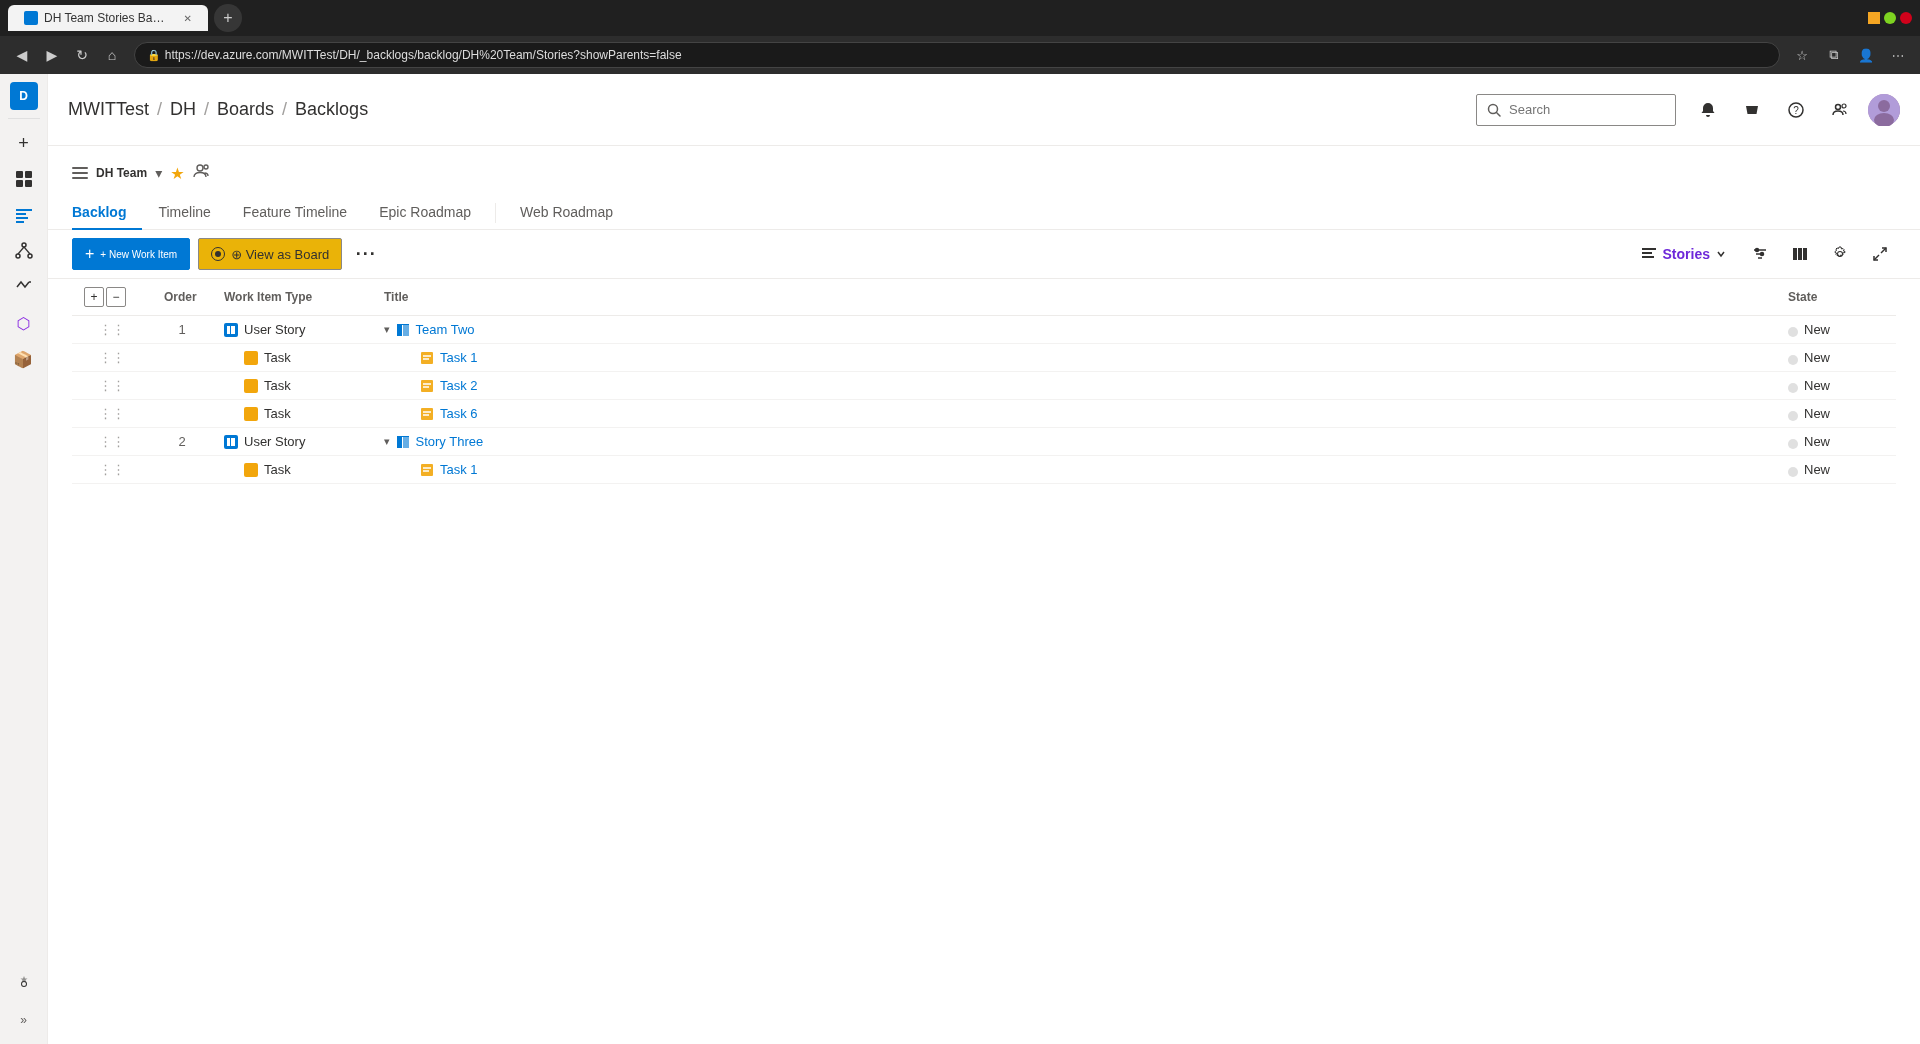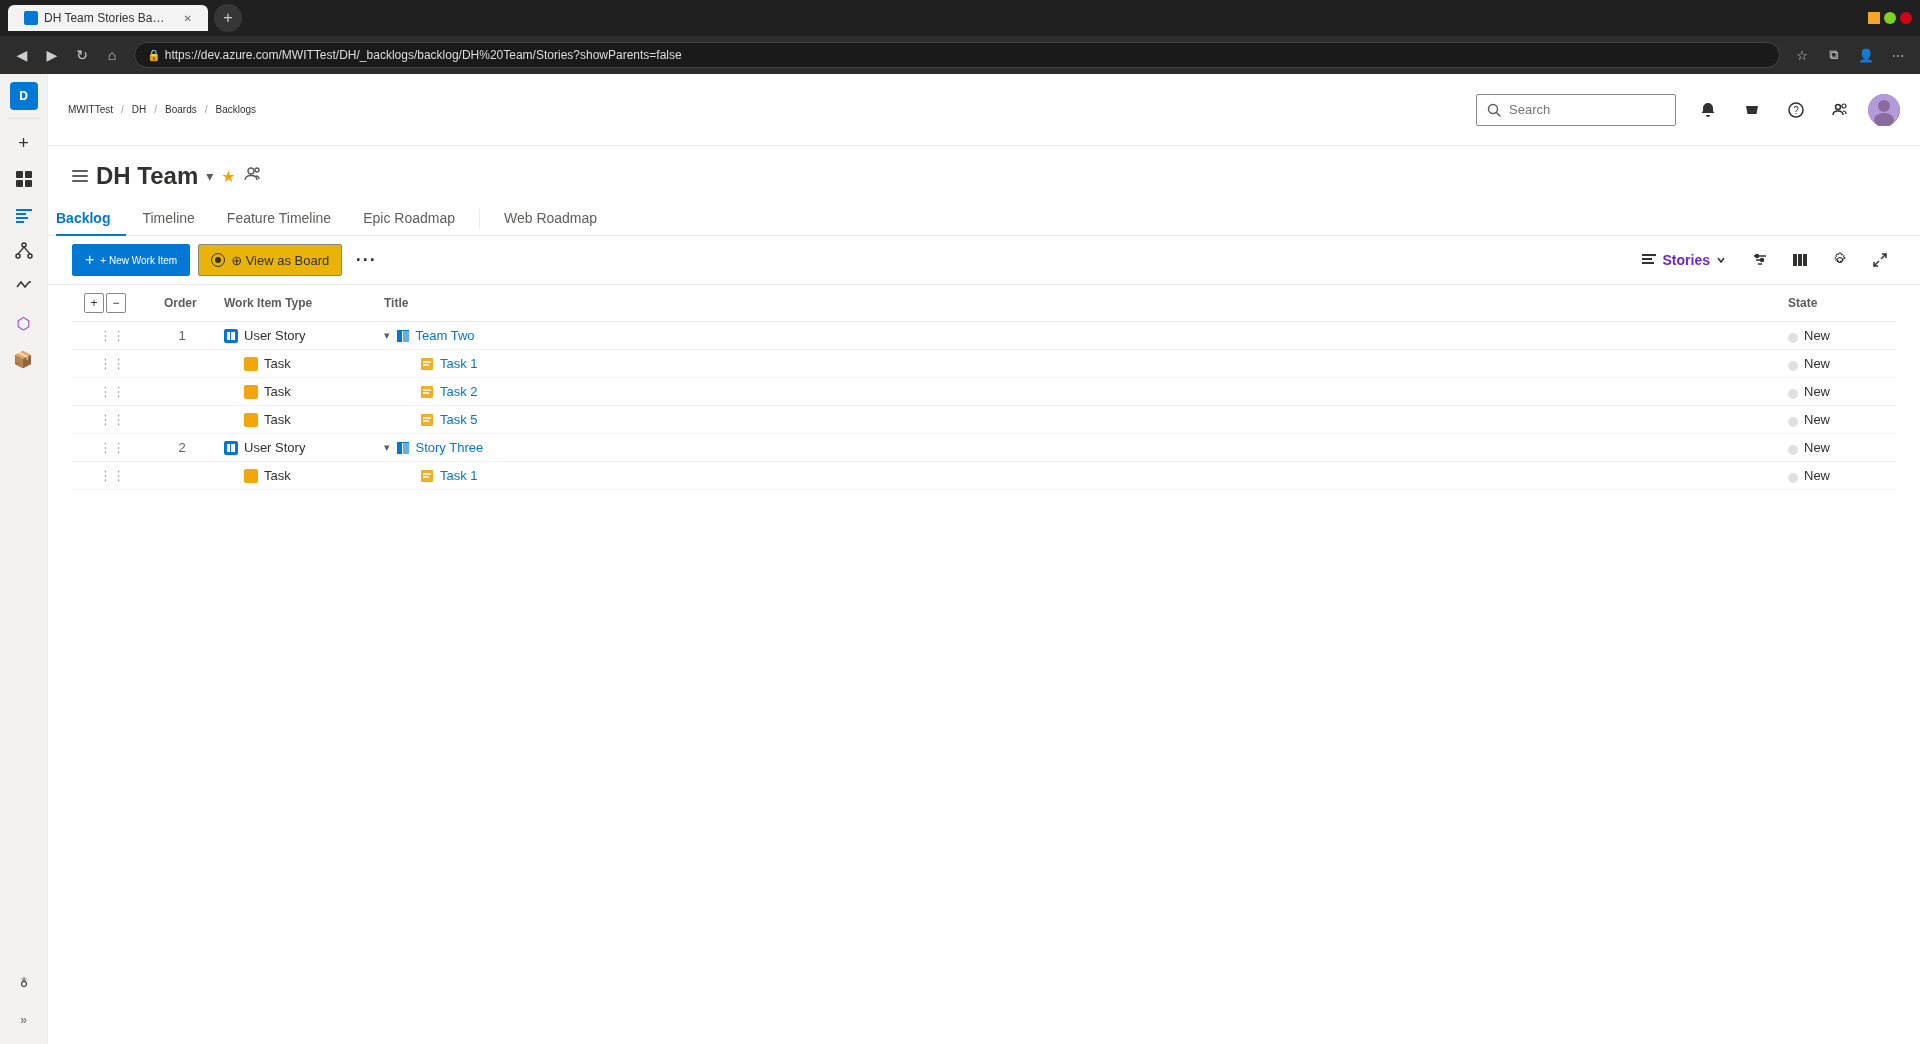--- a/index.html
+++ b/index.html
@@ -25,43 +25,43 @@
     .app-sidebar { width: 48px; background: #f3f2f1; border-right: 1px solid #edebe9; display: flex; flex-direction: column; align-items: center; padding: 8px 0; gap: 4px; flex-shrink: 0; }
     .sidebar-icon { width: 32px; height: 32px; display: flex; align-items: center; justify-content: center; border-radius: 4px; cursor: pointer; color: #323130; font-size: 16px; }
     .sidebar-icon.active { color: #0078d4; }
     .sidebar-icon.avatar { width: 28px; height: 28px; background: #0078d4; border-radius: 50%; color: #fff; font-size: 12px; font-weight: 600; }
 
     
     .main-content { flex: 1; display: flex; flex-direction: column; overflow: hidden; background: #fff; }
 
     
     .top-header { height: 72px; border-bottom: 1px solid #edebe9; display: flex; align-items: center; padding: 0 20px; gap: 16px; background: #fff; flex-shrink: 0; }
-    .breadcrumb { display: flex; align-items: center; gap: 8px; font-size: 10px; color: #605e5c; }
+    .breadcrumb { display: flex; align-items: center; gap: 8px; font-size: 18px; color: #605e5c; }
     .breadcrumb-sep { color: #a19f9d; }
     .breadcrumb-link { color: #323130; font-weight: 400; cursor: pointer; }
     .header-spacer { flex: 1; }
     .header-search { display: flex; align-items: center; border: 1px solid #8a8886; border-radius: 2px; height: 32px; padding: 0 10px; gap: 8px; width: 200px; background: #fff; }
     .header-search input { border: none; outline: none; font-size: 13px; width: 150px; color: #323130; }
     .header-actions { display: flex; align-items: center; gap: 12px; }
     .header-icon-btn { background: none; border: none; cursor: pointer; color: #323130; font-size: 16px; width: 32px; height: 32px; display: flex; align-items: center; justify-content: center; border-radius: 2px; }
     .user-avatar { width: 32px; height: 32px; background: linear-gradient(135deg, #c8a2c8, #8b6b8b); border-radius: 50%; display: flex; align-items: center; justify-content: center; color: #fff; font-size: 12px; font-weight: 600; cursor: pointer; }
 
     
     .page-content { flex: 1; overflow-y: auto; padding: 0; }
 
     
     .page-header { padding: 16px 24px 0; }
     .team-header { display: flex; align-items: center; gap: 8px; margin-bottom: 12px; }
-    .team-name { font-size: 24px; font-weight: 600; color: #323130; }
+    .team-name { font-size: 12px; font-weight: 600; color: #323130; }
     .team-chevron { color: #605e5c; cursor: pointer; font-size: 14px; }
     .team-star { color: #f2a60c; font-size: 16px; cursor: pointer; }
     .team-members { color: #605e5c; font-size: 16px; cursor: pointer; }
 
     
-    .tab-nav { display: flex; align-items: center; border-bottom: 1px solid #edebe9; padding: 0 8px; gap: 0; }
+    .tab-nav { display: flex; align-items: center; border-bottom: 1px solid #edebe9; padding: 0 24px; gap: 0; }
     .tab-item { padding: 8px 16px; font-size: 14px; color: #605e5c; cursor: pointer; border-bottom: 2px solid transparent; margin-bottom: -1px; white-space: nowrap; }
     .tab-item.active { color: #0078d4; border-bottom-color: #0078d4; font-weight: 600; }
     .tab-item:first-child { padding-left: 0; }
     .tab-divider { width: 1px; height: 20px; background: #edebe9; margin: 0 8px; }
 
     
     .toolbar { display: flex; align-items: center; padding: 8px 24px; gap: 8px; border-bottom: 1px solid #edebe9; }
     .toolbar-btn { display: flex; align-items: center; gap: 6px; padding: 6px 12px; border: 1px solid #8a8886; border-radius: 2px; background: #eab308; cursor: pointer; font-size: 13px; color: #323130; height: 32px; }
     .toolbar-btn.primary { background: #0078d4; color: #fff; border-color: #0078d4; }
     .toolbar-spacer { flex: 1; }
@@ -444,21 +444,21 @@
             <span>Task</span>
           </div>
         </td>
         <td>
           <div class="title-cell" style="padding-left:36px;">
             <svg width="14" height="14" viewBox="0 0 14 14" fill="none">
               <rect x="1" y="1" width="12" height="12" rx="1" fill="#f2a60c" opacity="0.9"></rect>
               <line x1="3" y1="5" x2="11" y2="5" stroke="#fff" stroke-width="1.5"></line>
               <line x1="3" y1="8" x2="9" y2="8" stroke="#fff" stroke-width="1.5"></line>
             </svg>
-            <span class="title-text">Task 5</span>
+            <span class="title-text">Task 6</span>
           </div>
         </td>
         <td>
           <div class="state-cell">
             <div class="state-dot"></div>
             <span>New</span>
           </div>
         </td>
       </tr>
               <tr>

